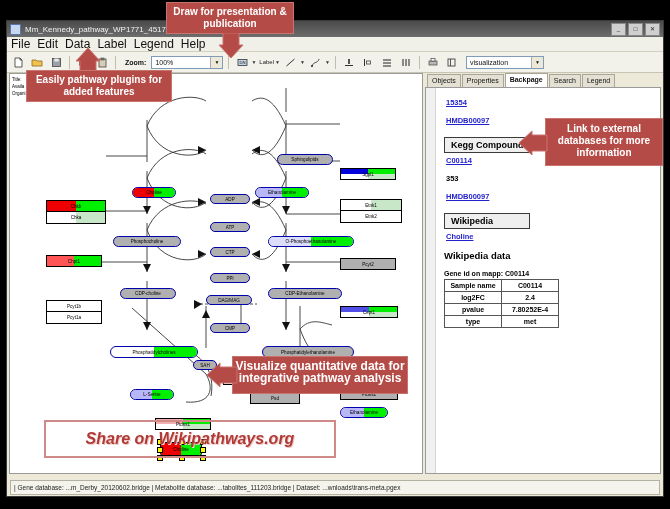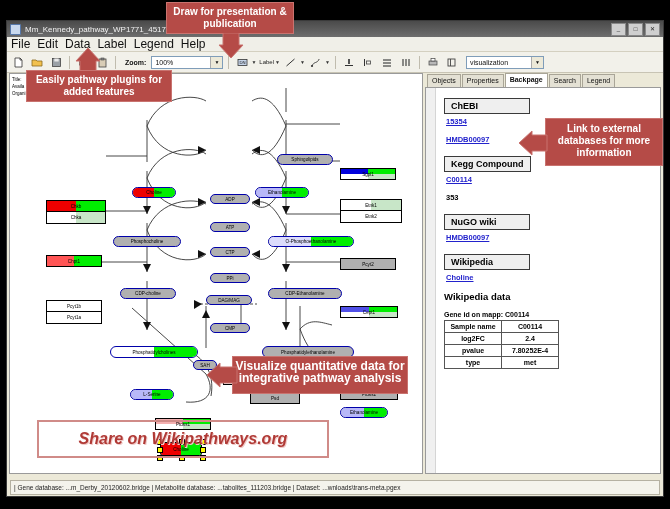--- a/index.html
+++ b/index.html
@@ -481,31 +481,29 @@
         <div class="tab">Objects</div>
         <div class="tab">Properties</div>
         <div class="tab active">Backpage</div>
         <div class="tab">Search</div>
         <div class="tab">Legend</div>
       </div>
       <div class="panelbody">
         <div class="panelscroll"></div>
         <div class="panelinner">
 
-          <div class="dbhead">ChEBI</div>
           <a class="dblink">15354</a>
 
           <a class="dblink">HMDB00097</a>
 
           <div class="dbhead">Kegg Compound</div>
           <a class="dblink">C00114</a>
 
           <span class="dbtext">353</span>
 
-          <div class="dbhead">NuGO wiki</div>
           <a class="dblink">HMDB00097</a>
 
           <div class="dbhead">Wikipedia</div>
           <a class="dblink">Choline</a>
 
           <div class="exprtitle">Wikipedia data</div>
           <div class="geneid">Gene id on mapp: C00114</div>
 
           <table class="expr">
             <tbody>
@@ -551,15 +549,15 @@
 <div class="callout" style="left:545px;top:118px;width:118px;height:48px;font-size:10px;padding-top:4px">Link  to external databases  for more information</div>
 <svg style="position:absolute;left:518px;top:130px;z-index:50" width="30" height="26">
   <polygon points="1,13 14,1 14,5 29,5 29,21 14,21 14,25" fill="#b54b47" stroke="#c9736f" stroke-width="1"></polygon>
 </svg>
 
 <div class="callout" style="left:232px;top:356px;width:176px;height:38px;font-size:12px;padding-top:3px">Visualize quantitative data  for integrative pathway analysis</div>
 <svg style="position:absolute;left:206px;top:362px;z-index:50" width="32" height="26">
   <polygon points="1,13 14,1 14,5 31,5 31,21 14,21 14,25" fill="#b54b47" stroke="#c9736f" stroke-width="1"></polygon>
 </svg>
 
-<div class="sharebox" style="left:37px;top:420px;width:288px;height:34px">
+<div class="sharebox" style="left:44px;top:420px;width:288px;height:34px">
   <span>Share on Wikipathways.org</span>
 </div>
 
 </body></html>

